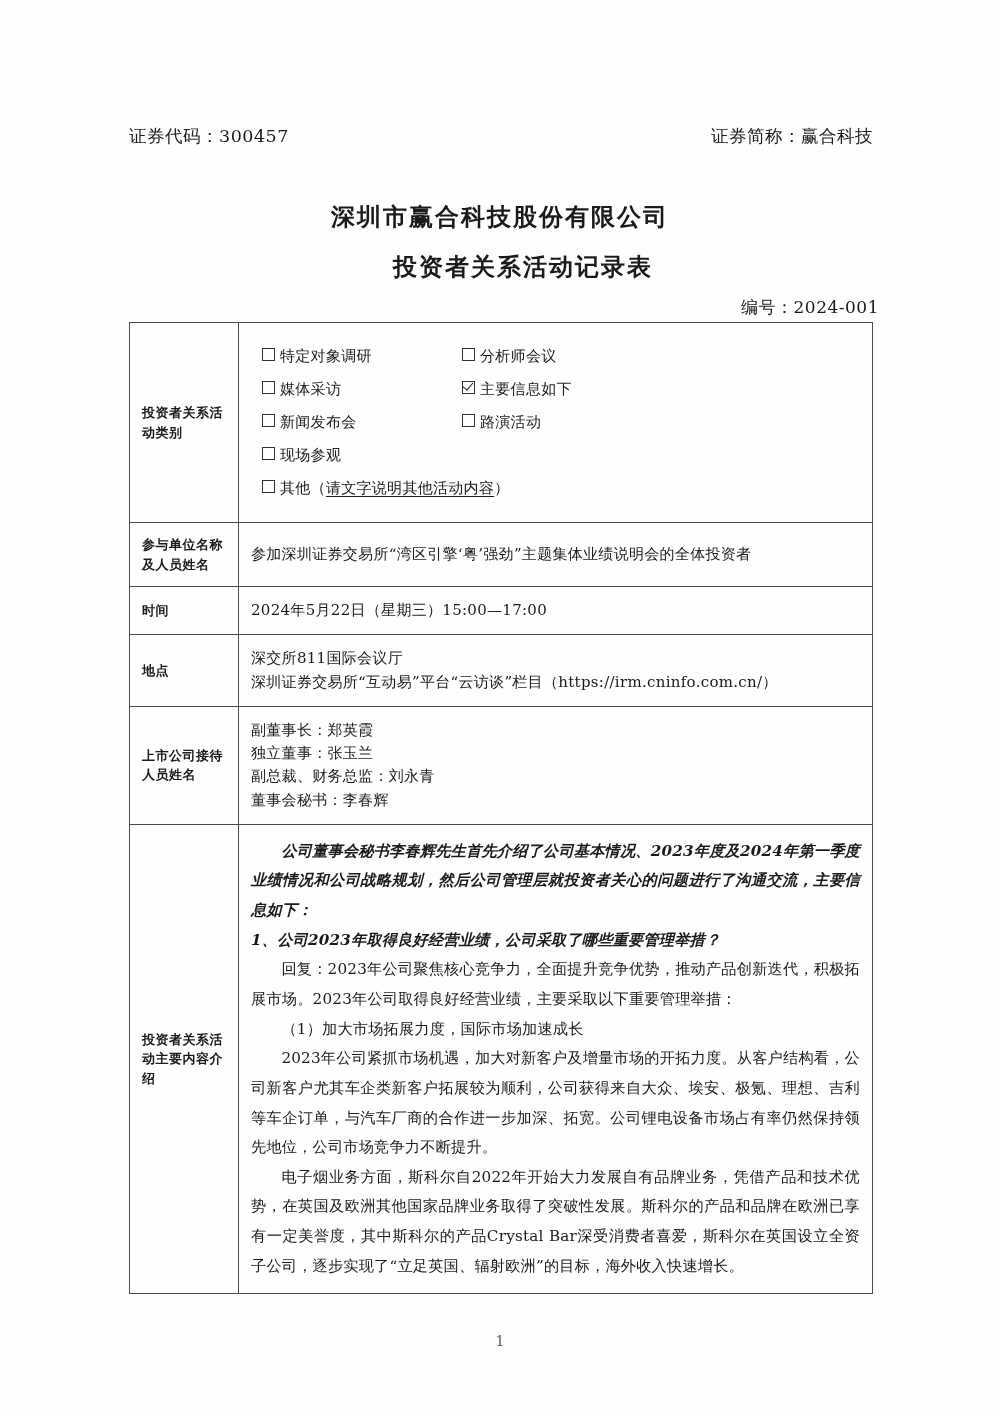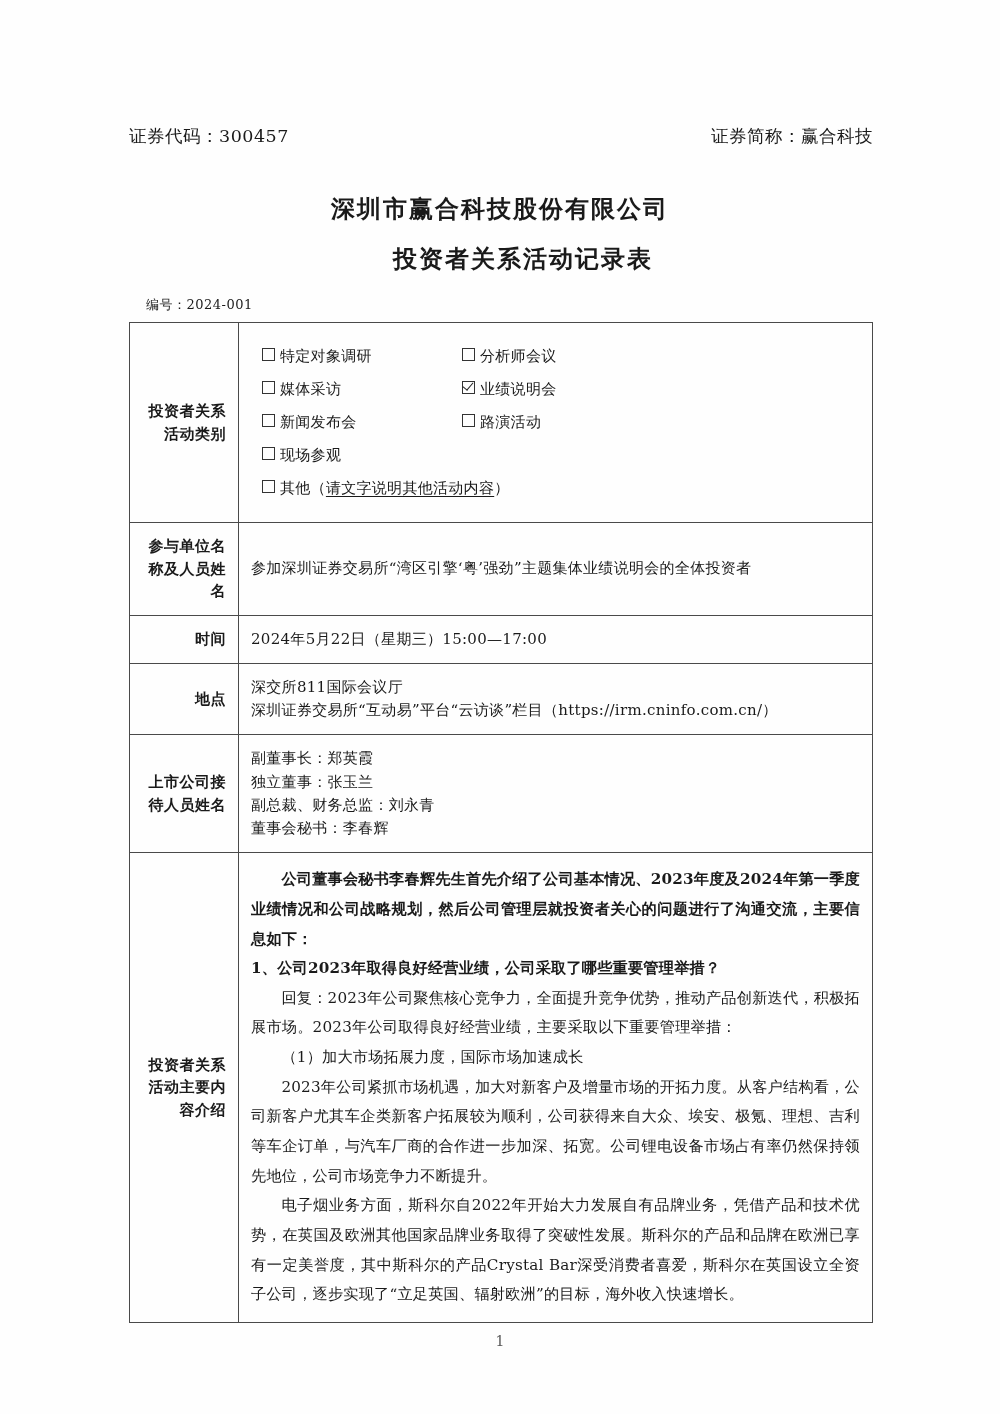--- a/index.html
+++ b/index.html
@@ -36,53 +36,54 @@
   }
   .sec-line span { white-space: nowrap; }
 
   .doc-title {
     position: absolute;
     left: 0; width: 1000px;
     text-align: center;
     font-size: 24px;
     font-weight: bold;
     letter-spacing: 2px;
+    margin-top: 8px;
   }
   .doc-title.l1 { top: 193px; }
   .doc-title.l2 { top: 243px; padding-left: 23px; }
 
   .doc-number {
     position: absolute;
     top: 296px;
-    left: 146px;
+    left: 135px;
     width: 744px;
-    text-align: left;
-    font-size: 13px;
+    text-align: right;
+    font-size: 17px;
     letter-spacing: 0.5px;
   }
 
   
   .tbl {
     position: absolute;
     left: 129px;
     top: 322px;
     width: 744px;
     border-collapse: collapse;
     table-layout: fixed;
   }
   .tbl td {
     border: 1.3px solid #4a4a4a;
     vertical-align: middle;
     padding: 12px;
   }
   .lbl {
     width: 109px;
-    text-align: right;
+    text-align: left;
     font-weight: bold;
-    font-size: 15px;
+    font-size: 13px;
     line-height: 1.5;
     padding: 4px 6px;
     letter-spacing: 0.5px;
   }
   .val {
     font-size: 15px;
     line-height: 1.55;
     padding: 9px 11px;
     letter-spacing: 0.3px;
   }
@@ -127,21 +128,21 @@
   .body-cell { padding: 10px 13px 12px 11px; }
   .p {
     font-size: 15.2px;
     line-height: 1.95;
     text-align: justify;
     text-justify: inter-ideograph;
     letter-spacing: 0.2px;
     margin: 0;
   }
   .p.ind { text-indent: 2em; }
-  .p.b { font-weight: bold; }
+  .p.b { font-weight: bold; font-style: italic; }
 
   .page-no {
     position: absolute;
     top: 1333px;
     left: 0; width: 1000px;
     text-align: center;
     font-size: 14px;
     color: #555;
   }
 </style>
@@ -177,21 +178,21 @@
               </div>
               <div class="cb-item">
                 <span class="cb-box"></span><span>分析师会议</span>
               </div>
             </div>
             <div class="cb-row">
               <div class="cb-item c1">
                 <span class="cb-box"></span><span>媒体采访</span>
               </div>
               <div class="cb-item">
-                <span class="cb-box checked"></span><span>业绩说明会</span>
+                <span class="cb-box checked"></span><span>主要信息如下</span>
               </div>
             </div>
             <div class="cb-row">
               <div class="cb-item c1">
                 <span class="cb-box"></span><span>新闻发布会</span>
               </div>
               <div class="cb-item">
                 <span class="cb-box"></span><span>路演活动</span>
               </div>
             </div>

